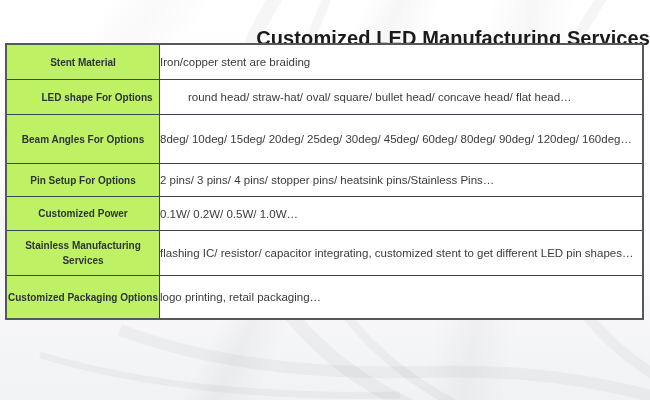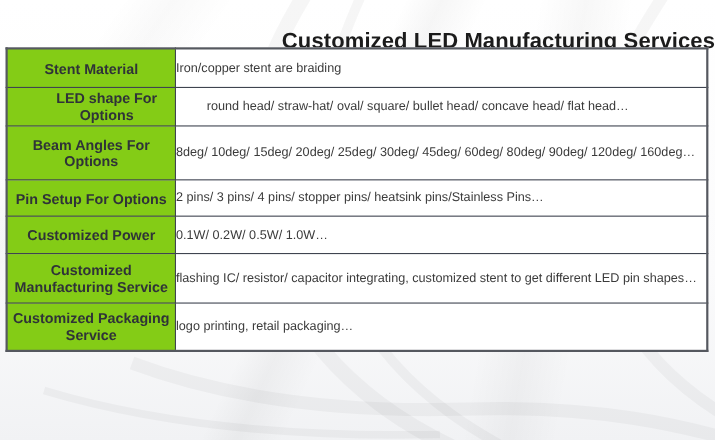--- a/index.html
+++ b/index.html
@@ -67,24 +67,24 @@
     border: 2px solid #55585f;
     background: #ffffff;
   }
   .spec-table td {
     border: 1px solid #3f4450;
     padding: 0;
     vertical-align: middle;
   }
   .col-label {
     width: 152px;
-    background: #84cc16;
+    background: #bef264;
     text-align: center;
     font-weight: bold;
-    font-size: 13px;
+    font-size: 10px;
     color: #2f3338;
     line-height: 15px;
     padding: 4px 4px;
   }
   .col-value {
     background: #ffffff;
     text-align: left;
     font-size: 11.5px;
     color: #3b3b3b;
     line-height: 16px;
@@ -133,23 +133,23 @@
       </tr>
       <tr class="r4">
         <td class="col-label">Pin Setup For Options</td>
         <td class="col-value">2 pins/ 3 pins/ 4 pins/ stopper pins/ heatsink pins/Stainless Pins…</td>
       </tr>
       <tr class="r5">
         <td class="col-label">Customized Power</td>
         <td class="col-value">0.1W/ 0.2W/ 0.5W/ 1.0W…</td>
       </tr>
       <tr class="r6">
-        <td class="col-label">Customized Manufacturing Service</td>
+        <td class="col-label">Stainless Manufacturing Services</td>
         <td class="col-value">flashing IC/ resistor/ capacitor integrating, customized stent to get different LED pin shapes…</td>
       </tr>
       <tr class="r8">
-        <td class="col-label">Customized Packaging Service</td>
+        <td class="col-label">Customized Packaging Options</td>
         <td class="col-value">logo printing, retail packaging…</td>
       </tr>
     </tbody>
   </table>
 
 </div>
 
 </body></html>

